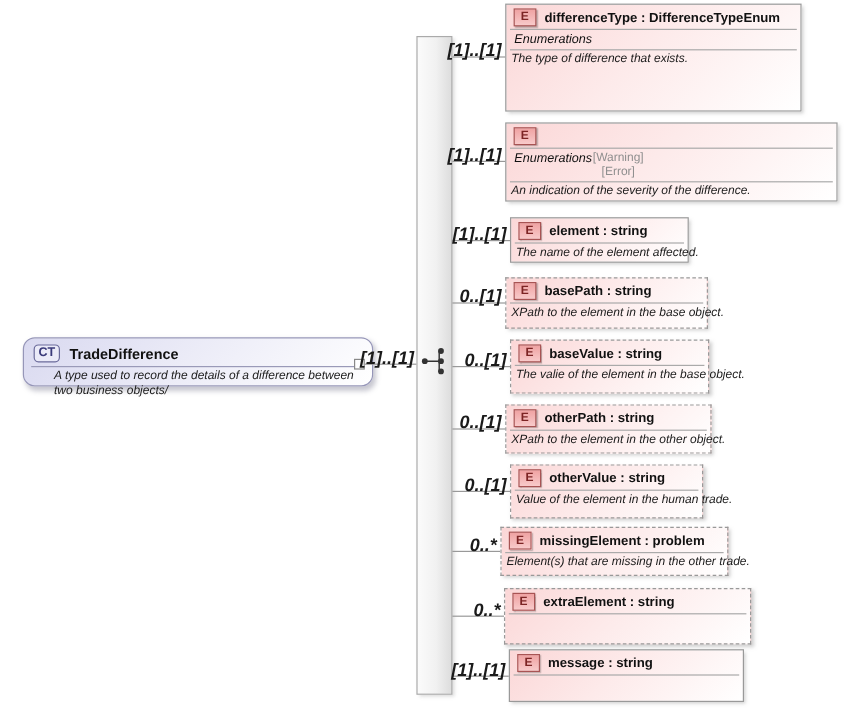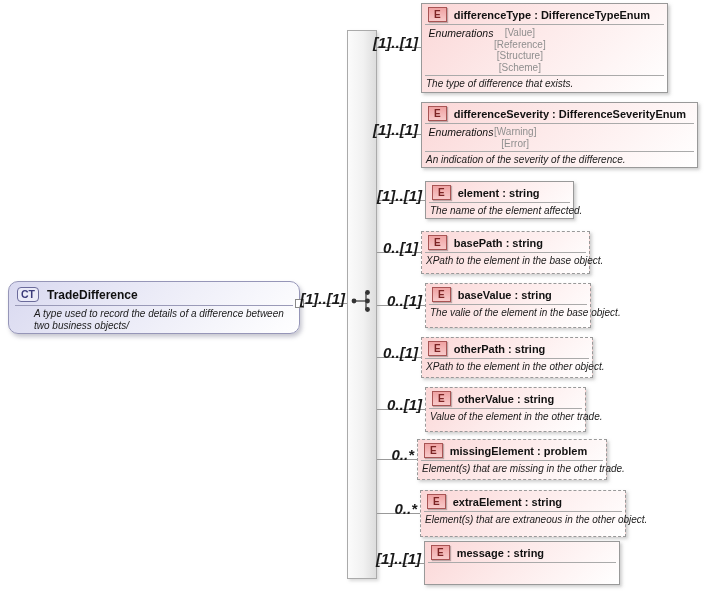--- a/index.html
+++ b/index.html
@@ -3,21 +3,21 @@
 <meta charset="utf-8">
 <style>
   html,body { margin:0; padding:0; background:#ffffff; }
   .canvas {
     position:relative; width:707px; height:593px; background:#ffffff;
     font-family:"Liberation Sans", sans-serif; overflow:hidden;
   }
 
   
   .ct-box {
-    position:absolute; left:8px; top:281px; width:292px; height:53px;
+    position:absolute; left:19px; top:281px; width:292px; height:41px;
     box-sizing:border-box; border:1px solid #9696b8; border-radius:10px;
     background:linear-gradient(135deg,#d9d9f0 0%, #ebebf7 45%, #ffffff 100%);
     box-shadow:2px 3px 4px rgba(130,130,150,0.45);
   }
   .ct-header { display:flex; align-items:center; gap:8px; padding:5px 8px 2px 8px; }
   .ct-badge {
     border:1px solid #6b6b9b; border-radius:4px; background:#eaeaf8;
     color:#3a3a7a; font-weight:bold; font-size:10.5px; line-height:13px; padding:0 3px;
   }
   .ct-title { font-weight:bold; font-size:12px; color:#111; white-space:nowrap; }
@@ -137,35 +137,28 @@
   <div class="card c10">[1]..[1]</div>
 
   <div class="elem e1">
     <div class="elem-header">
       <span class="e-badge">E</span>
       <span class="elem-title">differenceType : DifferenceTypeEnum</span>
     </div>
     <div class="sep"></div>
     <div class="enum-row">
       <span class="enum-label">Enumerations</span>
-      <span class="enum-values">
-        <span>[Value]</span>
-        <span>[Reference]</span>
-        <span>[Structure]</span>
-        <span>[Scheme]</span>
-      </span>
     </div>
     <div class="sep"></div>
     <div class="elem-desc">The type of difference that exists.</div>
   </div>
 
   <div class="elem e2">
     <div class="elem-header">
       <span class="e-badge">E</span>
-      <span class="elem-title">differenceSeverity : DifferenceSeverityEnum</span>
     </div>
     <div class="sep"></div>
     <div class="enum-row">
       <span class="enum-label">Enumerations</span>
       <span class="enum-values">
         <span>[Warning]</span>
         <span>[Error]</span>
       </span>
     </div>
     <div class="sep"></div>
@@ -207,39 +200,38 @@
     <div class="sep"></div>
     <div class="elem-desc">XPath to the element in the other object.</div>
   </div>
 
   <div class="elem optional e7">
     <div class="elem-header">
       <span class="e-badge">E</span>
       <span class="elem-title">otherValue : string</span>
     </div>
     <div class="sep"></div>
-    <div class="elem-desc">Value of the element in the other trade.</div>
+    <div class="elem-desc">Value of the element in the human trade.</div>
   </div>
 
   <div class="elem optional e8">
     <div class="elem-header">
       <span class="e-badge">E</span>
       <span class="elem-title">missingElement : problem</span>
     </div>
     <div class="sep"></div>
     <div class="elem-desc">Element(s) that are missing in the other trade.</div>
   </div>
 
   <div class="elem optional e9">
     <div class="elem-header">
       <span class="e-badge">E</span>
       <span class="elem-title">extraElement : string</span>
     </div>
     <div class="sep"></div>
-    <div class="elem-desc">Element(s) that are extraneous in the other object.</div>
   </div>
 
   <div class="elem e10">
     <div class="elem-header">
       <span class="e-badge">E</span>
       <span class="elem-title">message : string</span>
     </div>
     <div class="sep"></div>
   </div>
 

